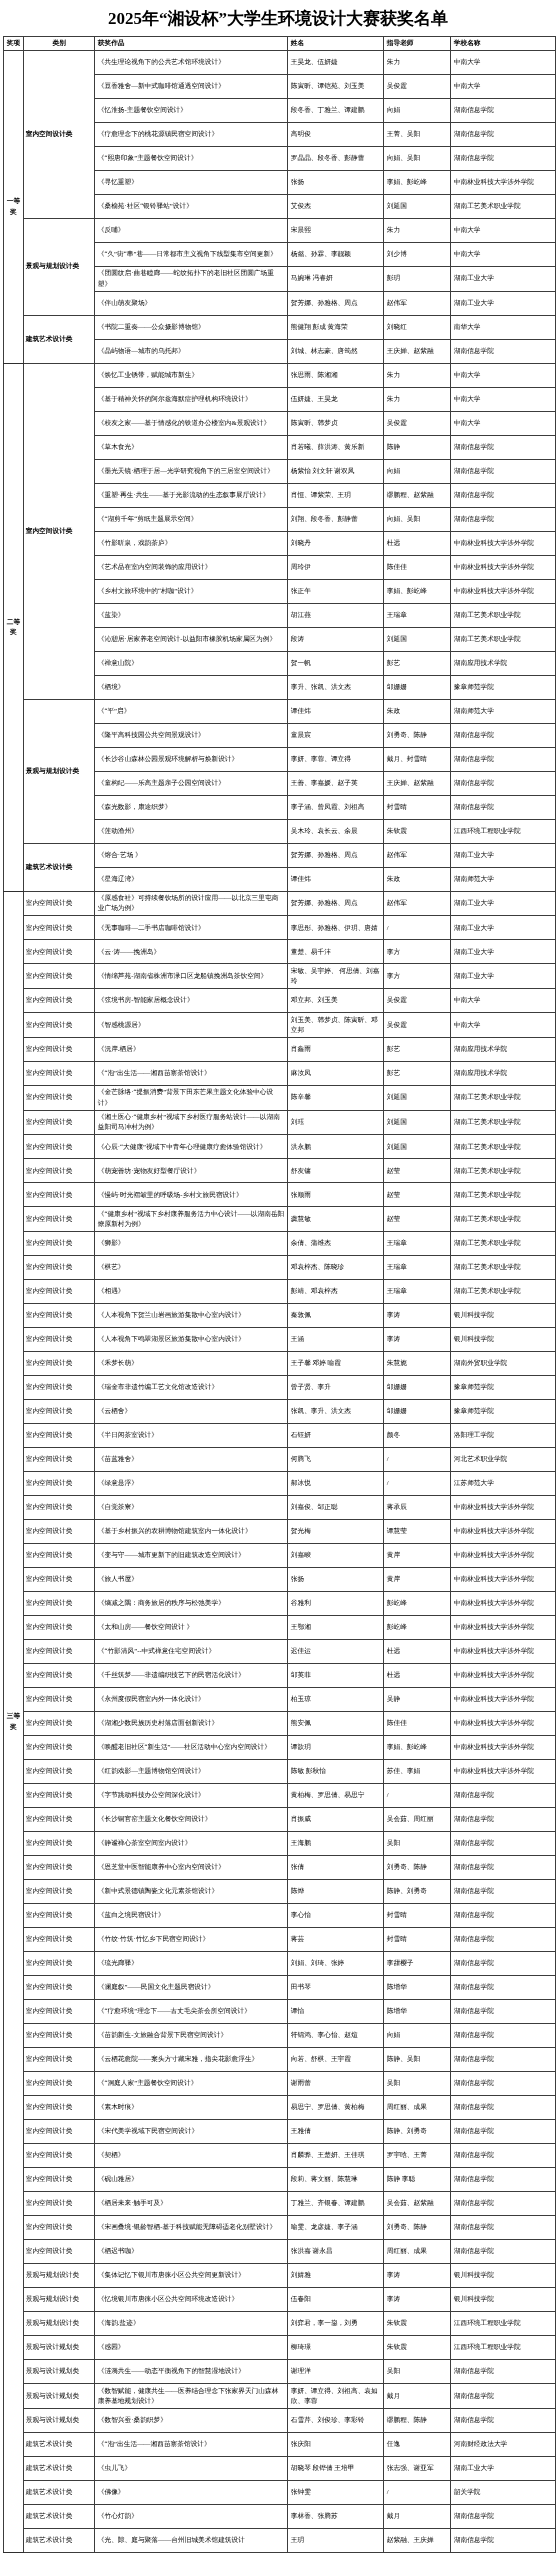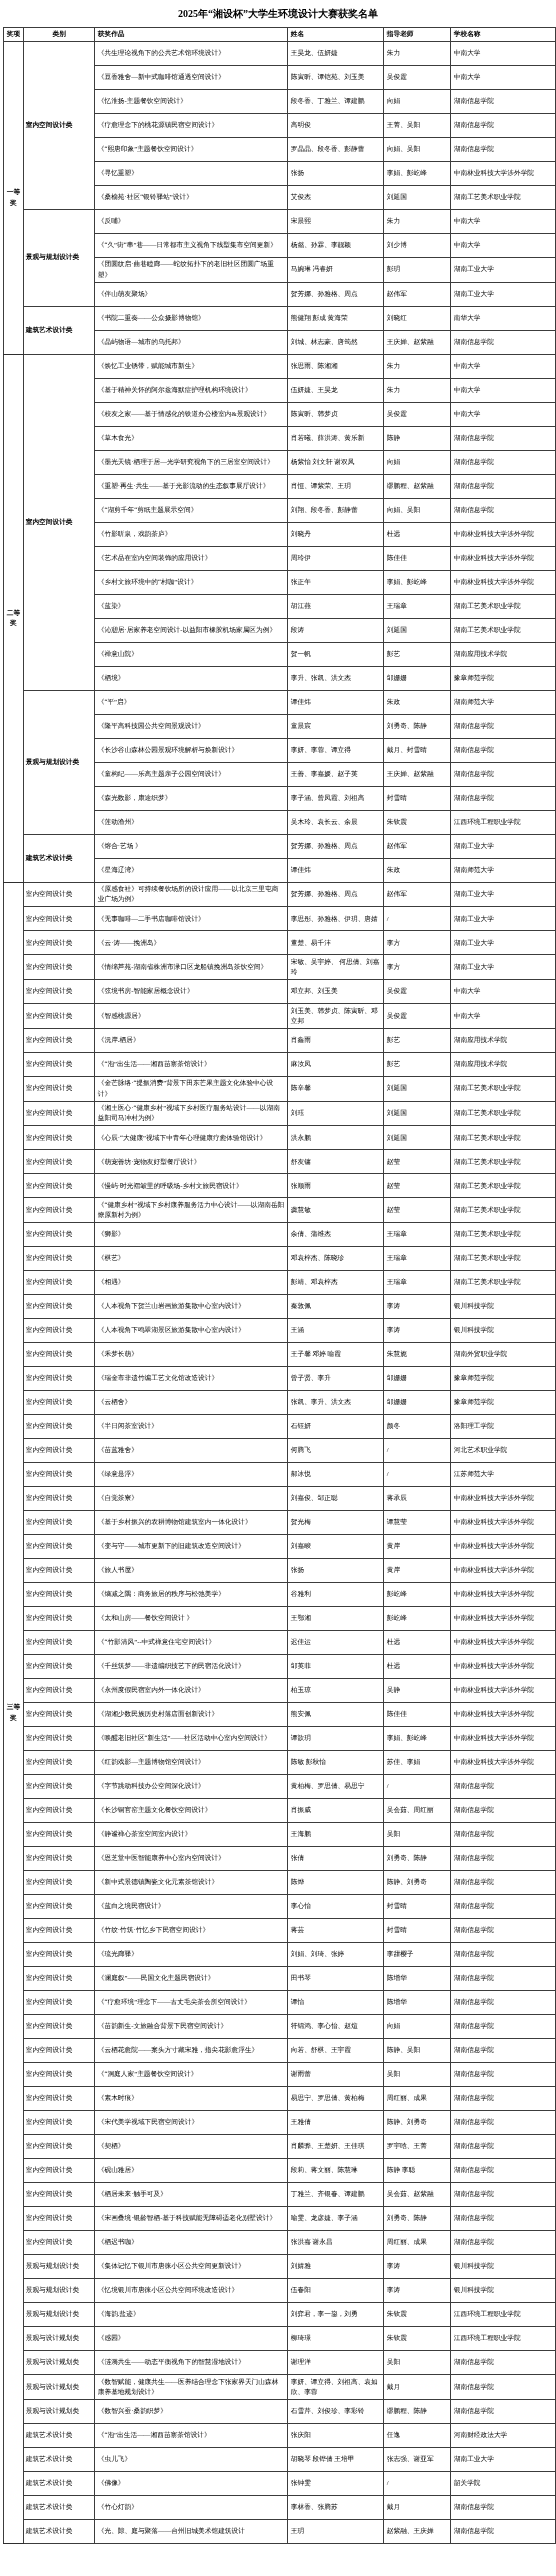--- a/index.html
+++ b/index.html
@@ -1,18 +1,18 @@
 <!DOCTYPE html>
 <html style="font-size:8.2px"><head>
 <meta charset="utf-8">
 <style>
   html,body{margin:0;padding:0;background:#fff;color:#000;
     font-family:"Liberation Serif","DejaVu Serif",serif;}
   .page{position:relative;width:556px;height:2887px;background:#fff;overflow:hidden;}
-  .title{text-align:center;font-size:10px;font-weight:bold;margin:0;padding:7.2px 0 6.2px 0;}
+  .title{text-align:center;font-size:17px;font-weight:bold;margin:0;padding:7.2px 0 6.2px 0;}
   table{border-collapse:collapse;table-layout:fixed;}
   table.awards{margin-left:2.6px;width:552px;border:1px solid #2e2e2e;}
   .awards th,.awards td{border:0.5px solid #3c3c3c;font-size:6.7px;padding:1.5px 2.6px;
     vertical-align:middle;word-break:break-all;line-height:1.55;}
   .awards tr{height:24px;}
   .awards thead tr{height:12.4px;}
   .awards th{font-weight:bold;text-align:left;padding:1px 2.6px;}
   .awards th.c{text-align:center;}
   td.award-cell{text-align:center;font-weight:bold;padding:0 0.5px;border-bottom:1px solid #2e2e2e;}
   td.cat-cell{padding:1.5px 1.5px;}

